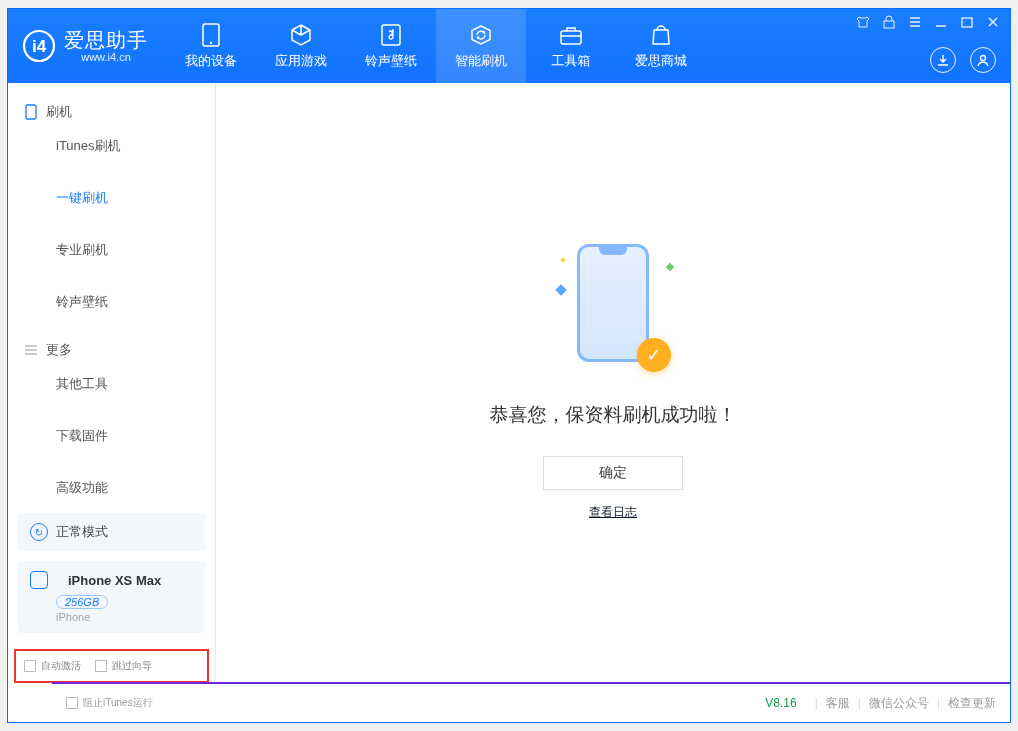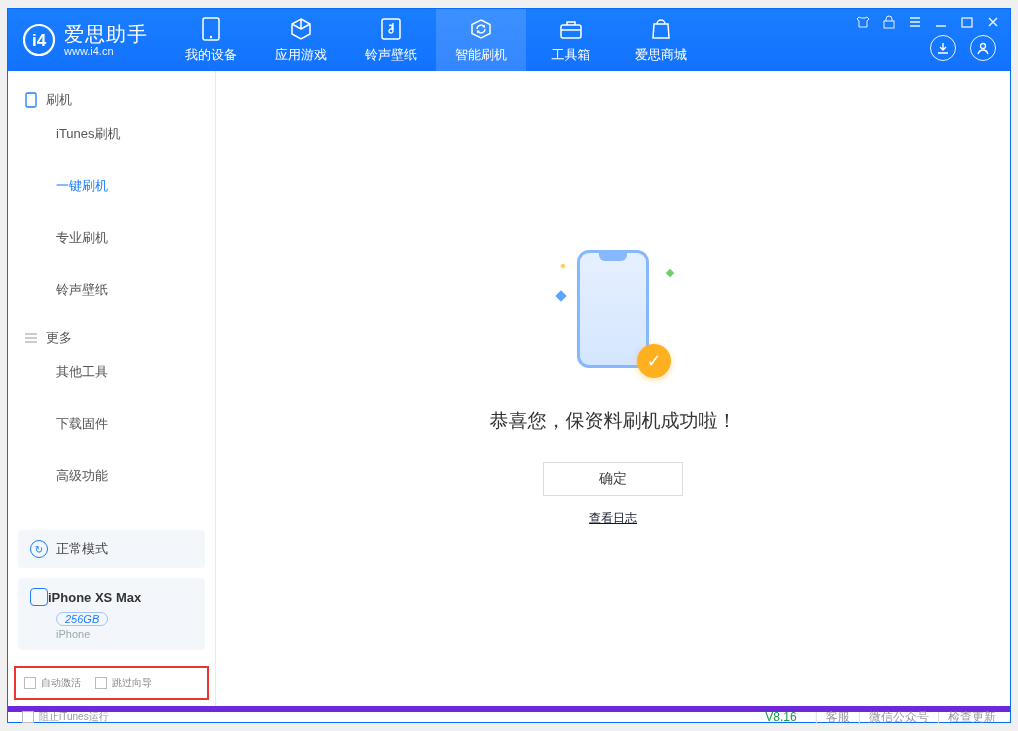--- a/index.html
+++ b/index.html
@@ -1,20 +1,20 @@
 <!DOCTYPE html>
 <html><head>
 <meta charset="utf-8">
 <style>
 * { margin: 0; padding: 0; box-sizing: border-box; font-family: "Microsoft YaHei", "PingFang SC", sans-serif; }
 body { background: #f0f0f0; display: flex; justify-content: center; align-items: flex-start; padding-top: 8px; }
 .window { width: 1004px; height: 715px; background: #fff; border: 1px solid #0a6cff; display: flex; flex-direction: column; }
 
 
-.header { height: 62px; background: linear-gradient(180deg,#1a7eff,#1272ff); display: flex; align-items: center; color: #fff; position: relative; }
+.header { height: 74px; background: linear-gradient(180deg,#1a7eff,#1272ff); display: flex; align-items: center; color: #fff; position: relative; text-align: center; }
 .logo-block { display: flex; align-items: center; padding: 0 18px 0 14px; gap: 8px; }
 .logo-circle { width: 34px; height: 34px; display: flex; align-items: center; justify-content: center; }
 .logo-text { display: flex; flex-direction: column; line-height: 1.1; }
 .logo-text .cn { font-size: 20px; font-weight: 400; letter-spacing: 1px; }
 .logo-text .url { font-size: 11px; opacity: .9; }
 .nav-tabs { display: flex; height: 100%; }
 .nav-tab { width: 90px; display: flex; flex-direction: column; align-items: center; justify-content: center; gap: 4px; cursor: pointer; }
 .nav-tab.active { background: rgba(255,255,255,.15); }
 .nav-tab .icon { width: 26px; height: 26px; display: flex; align-items: center; justify-content: center; }
 .nav-tab .label { font-size: 13px; }
@@ -29,21 +29,21 @@
 .side-section { padding: 14px 0 0 0; }
 .side-header { display: flex; align-items: center; gap: 8px; padding: 6px 16px; color: #555; font-size: 13px; }
 .side-header .h-icon { width: 14px; height: 14px; display: flex; align-items: center; justify-content: center; }
 .side-items { display: flex; flex-direction: column; gap: 14px; }
 .side-item { padding: 10px 0 10px 48px; font-size: 13px; color: #555; cursor: pointer; }
 .side-item.active { color: #1a7eff; }
 .side-spacer { flex: 1; }
 .mode-card { margin: 6px 10px; background: #f3f6fb; border-radius: 4px; padding: 10px 12px; display: flex; align-items: center; gap: 8px; font-size: 13px; color: #444; }
 .mode-icon { width: 18px; height: 18px; border: 1.5px solid #1a7eff; border-radius: 50%; display: flex; align-items: center; justify-content: center; font-size: 10px; color: #1a7eff; }
 .device-card { margin: 4px 10px 10px; background: #f3f6fb; border-radius: 4px; padding: 10px 12px; }
-.device-row { display: flex; align-items: center; gap: 0; }
+.device-row { display: flex; align-items: center; gap: 20px; }
 .device-icon { width: 18px; height: 18px; border: 1.5px solid #1a7eff; border-radius: 4px; }
 .device-name { font-size: 13px; font-weight: 600; color: #333; }
 .capacity-badge { margin: 6px 0 2px 26px; display: inline-block; border: 1px solid #9dc6ff; color: #1a7eff; font-size: 11px; padding: 0 8px; border-radius: 10px; font-style: italic; }
 .device-type { margin-left: 26px; font-size: 11px; color: #9aa; }
 .red-box { margin: 6px 6px 6px 6px; border: 2px solid #e33; padding: 8px 8px; display: flex; gap: 14px; align-items: center; }
 .chk { display: flex; align-items: center; gap: 5px; font-size: 10px; color: #888; cursor: pointer; }
 .chk-box { width: 12px; height: 12px; border: 1px solid #bbb; }
 
 
 .main { flex: 1; position: relative; display: flex; flex-direction: column; align-items: center; justify-content: center; }
@@ -53,21 +53,21 @@
 .badge-check { position: absolute; right: -8px; bottom: 2px; width: 34px; height: 34px; background: #ffb020; border-radius: 50%; display: flex; align-items: center; justify-content: center; color: #fff; font-size: 18px; box-shadow: 0 2px 6px rgba(255,176,32,.4); }
 .sparkle { position: absolute; width: 6px; height: 6px; background: #ffd24d; transform: rotate(45deg); }
 .sparkle.s1 { left: -6px; top: 42px; width: 8px; height: 8px; background: #5aa6ff; }
 .sparkle.s2 { right: -10px; top: 20px; background: #6ad06a; }
 .sparkle.s3 { left: -2px; top: 14px; background: #ffd24d; width: 4px; height: 4px; }
 .success-text { font-size: 19px; color: #333; margin-bottom: 28px; }
 .ok-btn { width: 140px; height: 34px; border: 1px solid #ddd; background: #fff; font-size: 14px; color: #444; cursor: pointer; margin-bottom: 14px; }
 .log-link { font-size: 12px; color: #0f172a; text-decoration: underline; cursor: pointer; }
 
 
-.footer { height: 16px; border-top: 6px solid #6d28d9; display: flex; align-items: center; padding: 0 14px; font-size: 12px; color: #999; }
+.footer { height: 40px; border-top: 2px solid #6d28d9; display: flex; align-items: center; padding: 0 14px; font-size: 12px; color: #999; margin-left: 44px; }
 .footer .chk { color: #999; }
 .footer-spacer { flex: 1; }
 .footer-links { display: flex; align-items: center; gap: 8px; }
 .footer-link { color: #999; cursor: pointer; }
 .footer-sep { color: #ddd; }
 .version { color: #1a9a4a; margin-right: 18px; }
 
 svg { display: block; }
 </style>
 </head>

